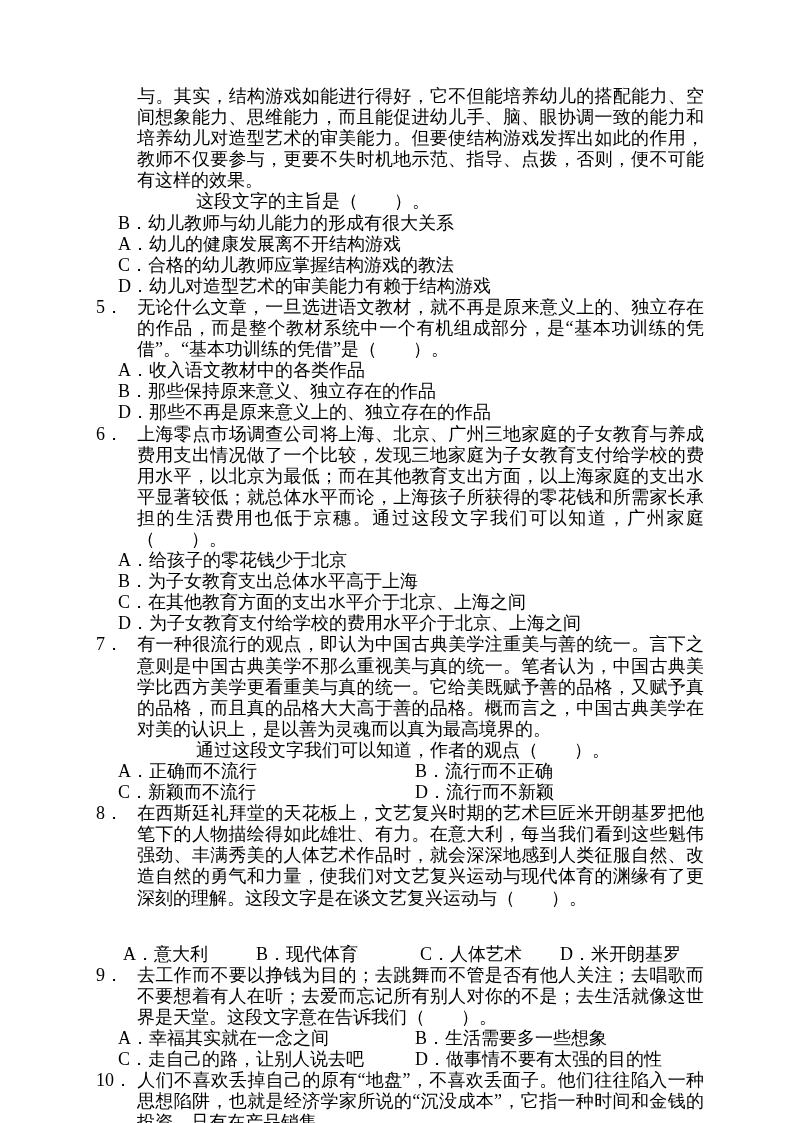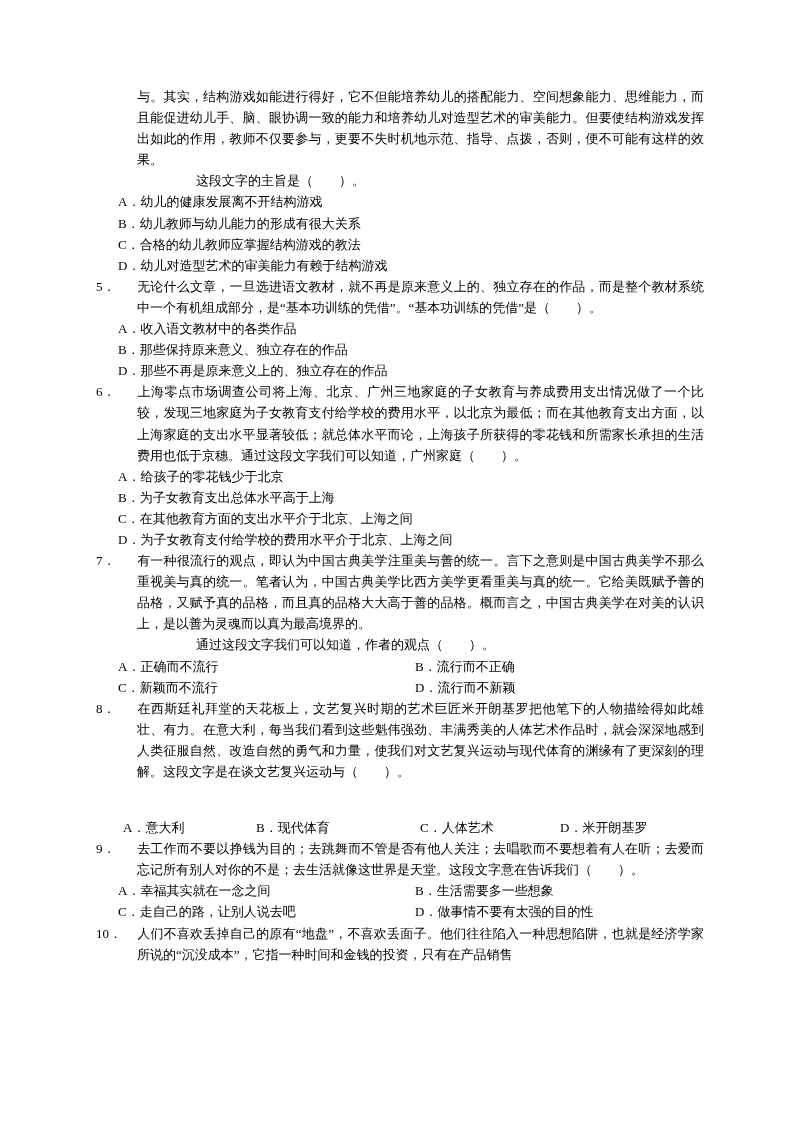--- a/index.html
+++ b/index.html
@@ -9,21 +9,21 @@
   }
   .page {
     position: relative;
     width: 794px;
     height: 1123px;
     box-sizing: border-box;
     background: #ffffff;
     color: #000000;
     padding: 86px 90px 0 96px;
     font-family: "Liberation Serif", "DejaVu Serif", serif;
-    font-size: 13px;
+    font-size: 18px;
     line-height: 21.1px;
     overflow: hidden;
   }
   .q {
     text-align: justify;
     padding-left: 41px;
     text-indent: -41px;
   }
   .q-num {
     display: inline-block;
@@ -56,22 +56,22 @@
 </head>
 <body>
 
 <div class="page">
 
   <div class="q">
     <span class="q-num"></span><span>与。其实，结构游戏如能进行得好，它不但能培养幼儿的搭配能力、空间想象能力、思维能力，而且能促进幼儿手、脑、眼协调一致的能力和培养幼儿对造型艺术的审美能力。但要使结构游戏发挥出如此的作用，教师不仅要参与，更要不失时机地示范、指导、点拨，否则，便不可能有这样的效果。</span>
   </div>
   <div class="stem">这段文字的主旨是（　　）。</div>
   <div>
+    <div class="opt">B．幼儿教师与幼儿能力的形成有很大关系</div>
     <div class="opt">A．幼儿的健康发展离不开结构游戏</div>
-    <div class="opt">B．幼儿教师与幼儿能力的形成有很大关系</div>
     <div class="opt">C．合格的幼儿教师应掌握结构游戏的教法</div>
     <div class="opt">D．幼儿对造型艺术的审美能力有赖于结构游戏</div>
   </div>
 
   <div class="q">
     <span class="q-num">5．</span><span>无论什么文章，一旦选进语文教材，就不再是原来意义上的、独立存在的作品，而是整个教材系统中一个有机组成部分，是“基本功训练的凭借”。“基本功训练的凭借”是（　　）。</span>
   </div>
   <div>
     <div class="opt">A．收入语文教材中的各类作品</div>
     <div class="opt">B．那些保持原来意义、独立存在的作品</div>

